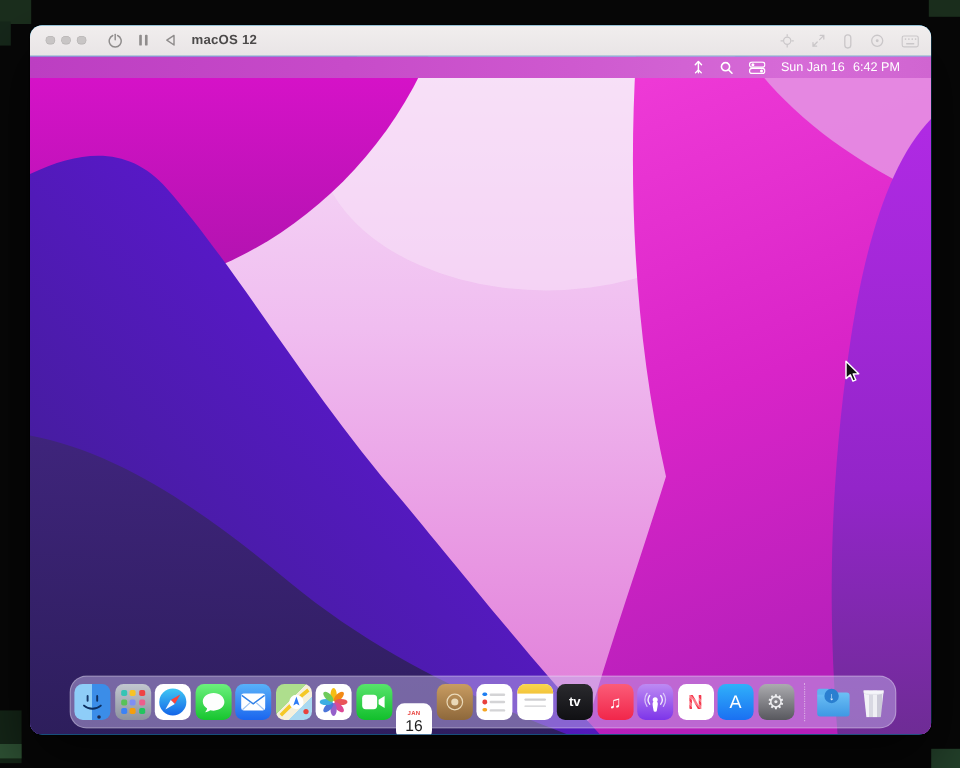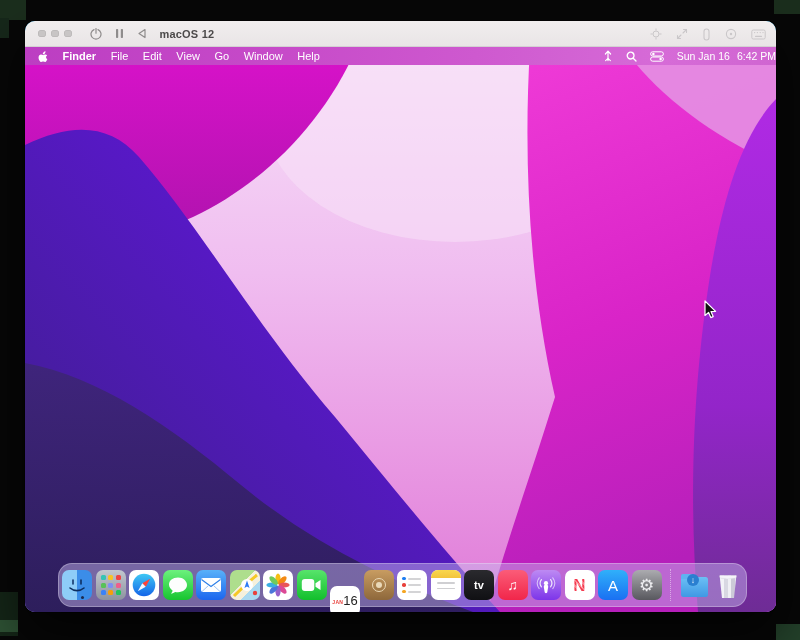--- a/index.html
+++ b/index.html
@@ -45,21 +45,21 @@
 
   
   .menubar {
     position:absolute; left:0; top:0; width:751px; height:18px;
     background:linear-gradient(90deg,#bc3ec2 0%,#c74bc9 35%,#ce59cf 60%,#d66bd7 85%,#d065d1 100%);
     display:flex; align-items:center; color:#fff; font-size:11px;
   }
   .mb-left { display:flex; align-items:center; column-gap:14.5px; padding-left:12px; }
   .mb-item { line-height:18px; white-space:nowrap; }
   .mb-item.app { font-weight:700; }
-  .mb-right { margin-left:auto; display:flex; align-items:center; gap:13px; padding-right:0; }
+  .mb-right { margin-left:auto; display:flex; align-items:center; gap:13px; padding-right:26px; }
   .mb-right svg { display:block; }
   .mb-clock { display:flex; gap:7px; font-size:10.5px; font-weight:500; white-space:nowrap; }
 
   
   .dock {
     position:absolute; left:33px; bottom:5px; width:689px; height:44px;
     background:rgba(196,182,236,.48);
     border:1px solid rgba(255,255,255,.28);
     border-radius:14px;
     display:flex; align-items:center; justify-content:center; gap:3.5px;
@@ -75,21 +75,21 @@
   .ic-finder { background:linear-gradient(90deg,#8ecdf8 0 50%, #3b8de8 50% 100%); }
   .ic-launchpad { background:linear-gradient(180deg,#c2c7cf,#8d939f); }
   .lp-grid { display:grid; grid-template-columns:repeat(3,5px); grid-template-rows:repeat(3,5px); gap:2.5px; }
   .lp-grid span { border-radius:1.5px; }
   .ic-safari { background:#fff; }
   .ic-messages { background:linear-gradient(180deg,#6cf17d,#17c52f); }
   .ic-mail { background:linear-gradient(180deg,#58b1f9,#1b66ee); }
   .ic-maps { background:linear-gradient(135deg,#aede8d 0 42%, #f5f0dc 42% 68%, #a9d9f1 68% 100%); }
   .ic-photos { background:#fff; }
   .ic-facetime { background:linear-gradient(180deg,#57e46b,#12bf2c); }
-  .ic-calendar { background:#fff; flex-direction:row; gap:0;margin-top:32px; }
+  .ic-calendar { background:#fff; flex-direction:column; gap:0;margin-top:32px; }
   .cal-month { font-size:5px; font-weight:700; color:#e8413c; line-height:6px; margin-top:2px; letter-spacing:.3px; }
   .cal-day { font-size:13px; font-weight:400; color:#222; line-height:14px; }
   .ic-contacts { background:linear-gradient(180deg,#c89c61,#8e683b); }
   .contact-seal { width:14px; height:14px; border-radius:50%; border:1.5px solid #ead9b8; display:flex; align-items:center; justify-content:center; }
   .contact-seal i { display:block; width:6px; height:6px; border-radius:50%; background:#ead9b8; }
   .ic-reminders { background:#fff; flex-direction:column; align-items:flex-start; justify-content:center; gap:3px; padding-left:5px; }
   .rem-row { display:flex; align-items:center; gap:2.5px; }
   .rem-dot { width:3.5px; height:3.5px; border-radius:50%; }
   .rem-line { width:13px; height:2px; border-radius:1px; background:#d4d4d6; }
   .ic-notes { background:#fff; flex-direction:column; justify-content:flex-start; }
@@ -233,35 +233,20 @@
       <ellipse cx="430" cy="70" rx="190" ry="125" fill="#f8e2f8" opacity=".55"></ellipse>
       <path d="M0,0 H332 C298,78 236,138 168,170 C110,196 52,208 0,214 Z" fill="url(#gMagTL)"></path>
       <path d="M505,0 C498,118 505,240 530,350 C505,430 480,500 462,565 H751 V0 Z" fill="url(#gMagR)"></path>
       <path d="M598,0 C630,45 680,85 751,118 V0 Z" fill="#e490e2" opacity=".9"></path>
       <path d="M751,52 C718,86 697,150 684,235 C671,322 662,432 673,565 H751 Z" fill="url(#gPurpR)"></path>
       <path d="M0,98 C46,76 84,76 114,110 C172,176 232,280 310,370 C380,455 420,505 475,565 L0,565 Z" fill="url(#gIndigo)"></path>
       <path d="M0,316 C74,330 144,378 216,438 C288,497 362,532 448,565 L0,565 Z" fill="url(#gDark)" opacity=".92"></path>
     </svg>
 
     <div class="menubar">
-      <div class="mb-left">
-        <span style="display:flex;align-items:center;">
-          <svg width="11" height="13" viewBox="0 0 12 14">
-              <path d="M9.3,1.2c.1.9-.25,1.75-.8,2.4-.55.65-1.4,1.1-2.2,1.05-.1-.85.35-1.75.85-2.3C7.7,1.7,8.6,1.3,9.3,1.2Z" fill="#fff"></path>
-              <path d="M9.2,4.9c-1.1,0-2,.65-2.55.65S5.3,4.95,4.35,4.95C3.05,4.95,1.7,6.05,1.7,8.1c0,1.3.45,2.65,1.1,3.5.55.75,1.1,1.4,1.85,1.4s1.1-.45,2-.45,1.2.45,1.95.45,1.3-.65,1.85-1.4c.4-.6.65-1.3.85-1.75-1.75-.65-2.05-3.15-.2-4C10.6,5.35,9.85,4.9,9.2,4.9Z" fill="#fff"></path>
-            </svg>
-        </span>
-        <span class="mb-item app">Finder</span>
-        <span class="mb-item">File</span>
-        <span class="mb-item">Edit</span>
-        <span class="mb-item">View</span>
-        <span class="mb-item">Go</span>
-        <span class="mb-item">Window</span>
-        <span class="mb-item">Help</span>
-      </div>
       <div class="mb-right">
         <span>
           <svg width="10" height="12" viewBox="0 0 10 12">
               <line x1="5" y1="1.4" x2="5" y2="10.6" stroke="#fff" stroke-width="1.2" stroke-linecap="round"></line>
               <path d="M2.4,4 L5,1.2 L7.6,4" fill="none" stroke="#fff" stroke-width="1.2" stroke-linecap="round" stroke-linejoin="round"></path>
               <path d="M2.6,10.6 L5,8.4 L7.4,10.6" fill="none" stroke="#fff" stroke-width="1.1" stroke-linecap="round" stroke-linejoin="round"></path>
             </svg>
         </span>
         <span>
           <svg width="11" height="11" viewBox="0 0 11 11">

